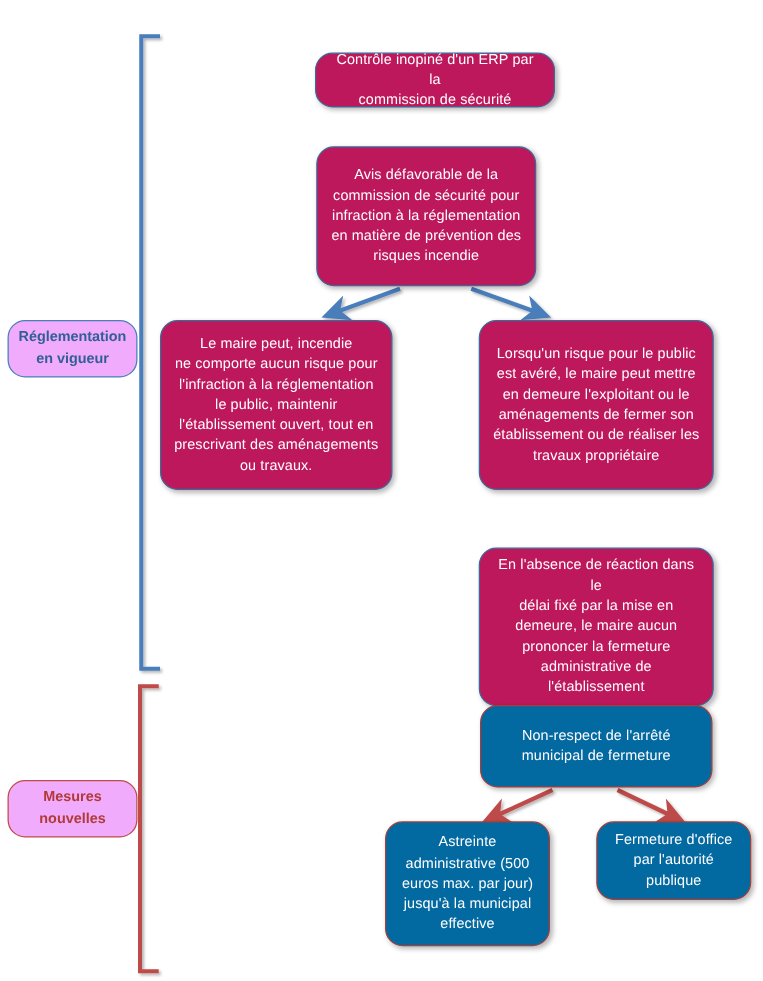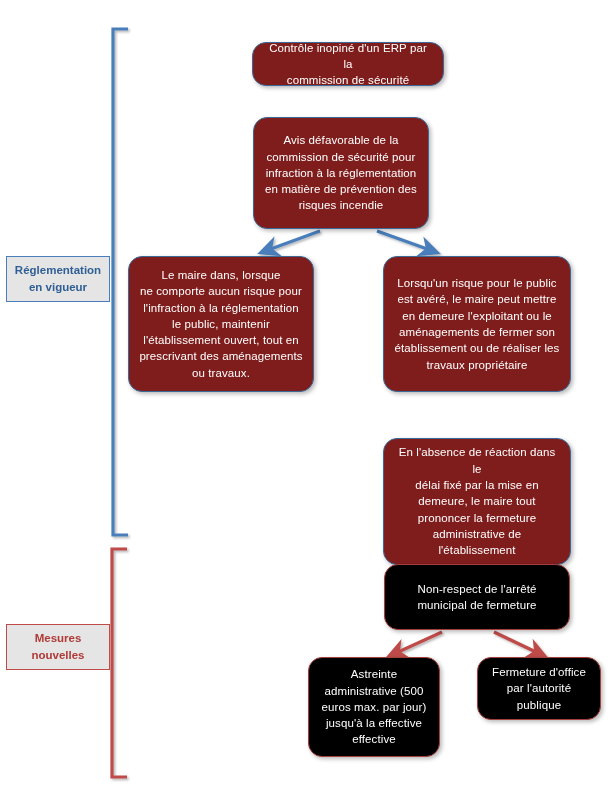--- a/index.html
+++ b/index.html
@@ -26,40 +26,41 @@
     text-align: center;
     color: #ffffff;
     font-size: 11.5px;
     line-height: 1.42;
     border-radius: 14px;
     padding: 6px 10px;
     letter-spacing: 0.1px;
     box-shadow: 2px 2px 4px rgba(0,0,0,0.28);
   }
   .node.blue {
-    background: #7f1d1d;
+    background: #be185d;
     border: 1px solid #3c6997;
   }
   .node.red {
-    background: #000000;
+    background: #0369a1;
     border: 1px solid #a33f3c;
   }
   .node span { display: block; }
 
   .legend {
     position: absolute;
     box-sizing: border-box;
     display: flex;
     align-items: center;
     justify-content: flex-end;
     text-align: center;
-    background: #e5e5e5;
+    background: #f0abfc;
     font-size: 11.5px;
     line-height: 1.45;
     font-weight: bold;
+    border-radius: 14px;
   }
   .legend.blue {
     border: 1.4px solid #4a7ebb;
     color: #2f5f94;
   }
   .legend.red {
     border: 1.4px solid #be4b48;
     color: #b03a37;
   }
 
@@ -153,21 +154,21 @@
       <span>Avis défavorable de la</span>
       <span>commission de sécurité pour</span>
       <span>infraction à la réglementation</span>
       <span>en matière de prévention des</span>
       <span>risques incendie</span>
     </div>
   </div>
 
   <div class="node blue" style="left:128px; top:256px; width:186px; height:136px;">
     <div>
-      <span>Le maire dans, lorsque</span>
+      <span>Le maire peut, incendie</span>
       <span>ne comporte aucun risque pour</span>
       <span>l'infraction à la réglementation</span>
       <span>le public, maintenir</span>
       <span>l'établissement ouvert, tout en</span>
       <span>prescrivant des aménagements</span>
       <span>ou travaux.</span>
     </div>
   </div>
 
   <div class="node blue" style="left:383px; top:256px; width:188px; height:136px;justify-content:center;">
@@ -178,39 +179,39 @@
       <span>aménagements de fermer son</span>
       <span>établissement ou de réaliser les</span>
       <span>travaux propriétaire</span>
     </div>
   </div>
 
   <div class="node blue" style="left:383px; top:438px; width:188px; height:127px;">
     <div>
       <span>En l'absence de réaction dans le</span>
       <span>délai fixé par la mise en</span>
-      <span>demeure, le maire tout</span>
+      <span>demeure, le maire aucun</span>
       <span>prononcer  la fermeture</span>
       <span>administrative de l'établissement</span>
     </div>
   </div>
 
   <div class="node red" style="left:384px; top:564px; width:186px; height:66px;">
     <div>
       <span>Non-respect de l'arrêté</span>
       <span>municipal de fermeture</span>
     </div>
   </div>
 
   <div class="node red" style="left:308px; top:657px; width:132px; height:100px;">
     <div>
       <span>Astreinte</span>
       <span>administrative (500</span>
       <span>euros max. par jour)</span>
-      <span>jusqu'à la effective</span>
+      <span>jusqu'à la municipal</span>
       <span>effective</span>
     </div>
   </div>
 
   <div class="node red" style="left:477px; top:657px; width:124px; height:63px;">
     <div>
       <span>Fermeture d'office</span>
       <span>par l'autorité</span>
       <span>publique</span>
     </div>

